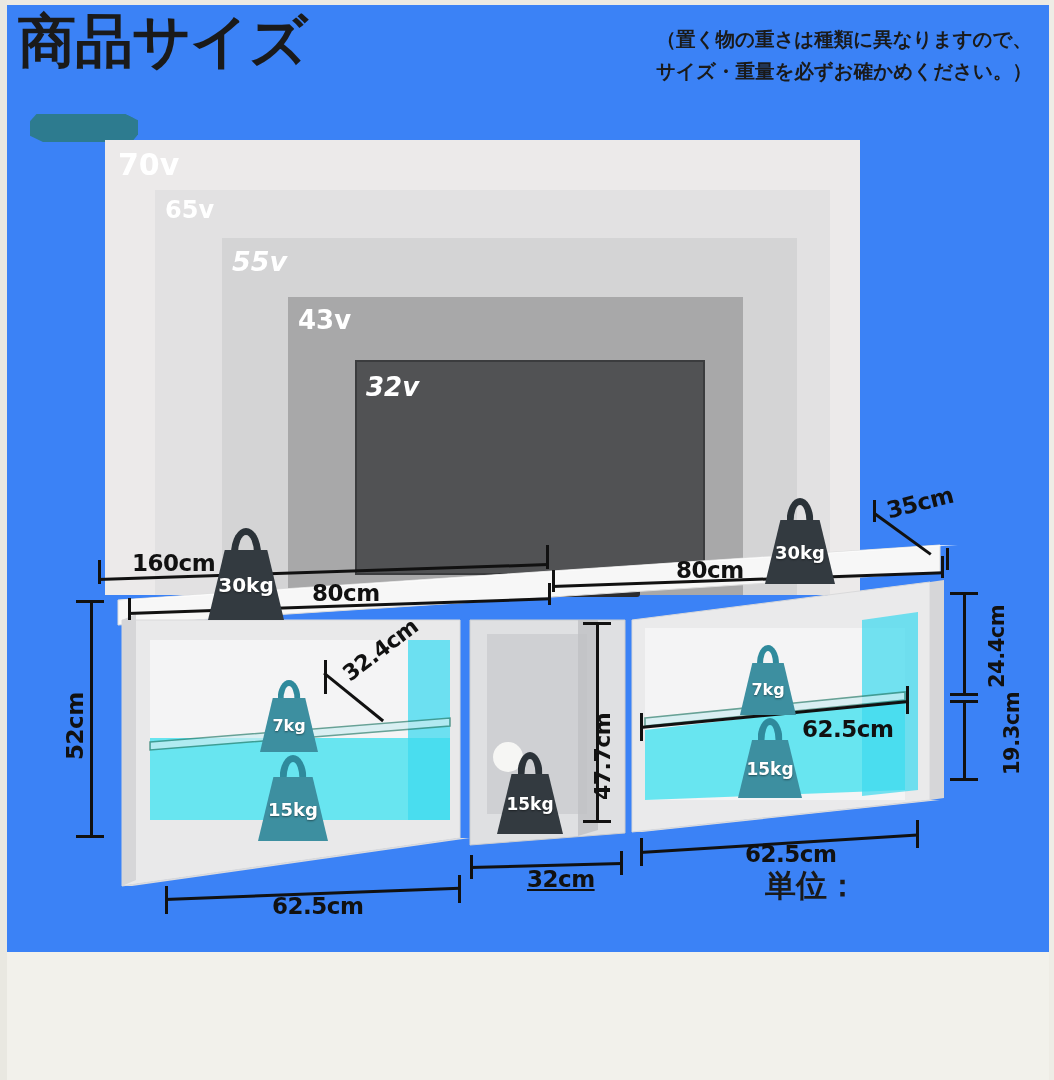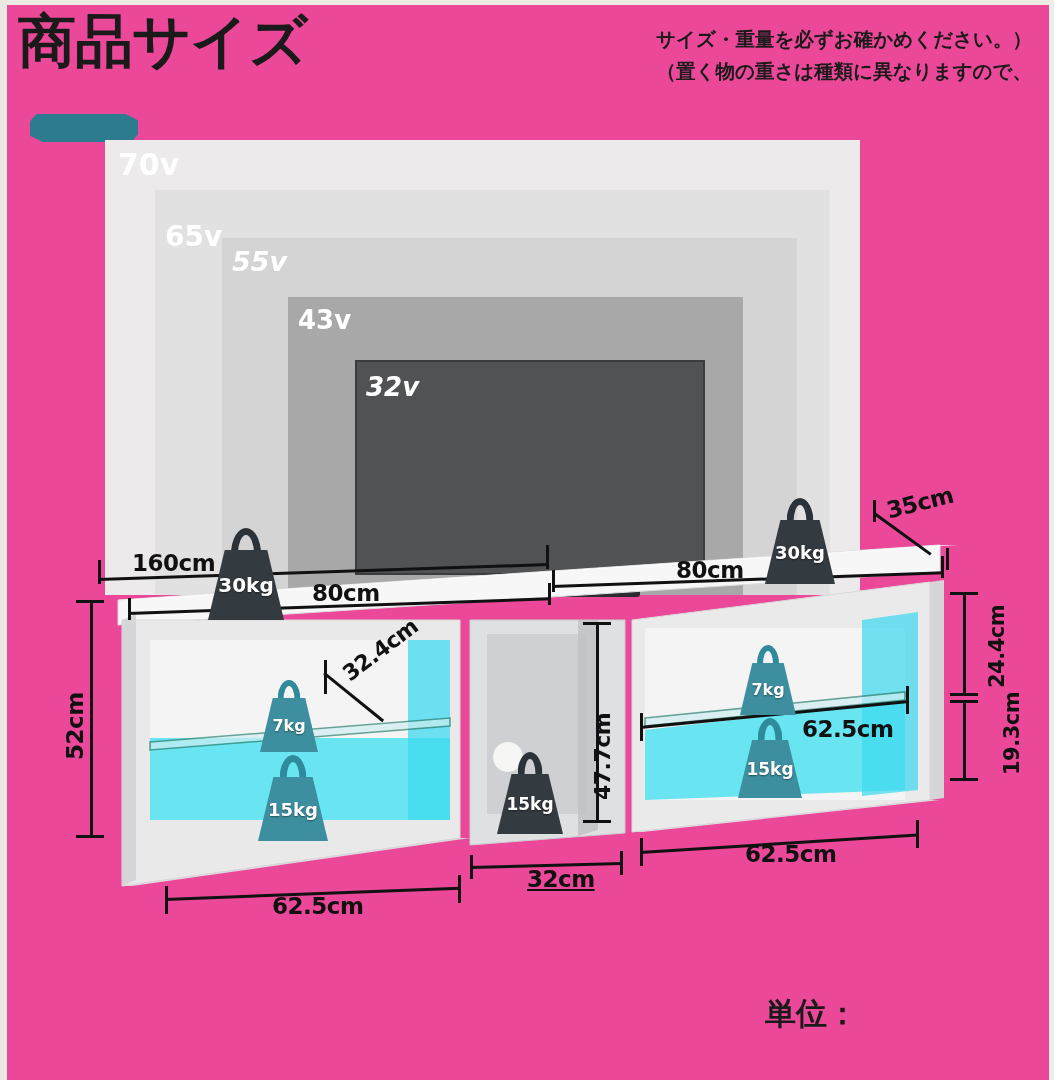--- a/index.html
+++ b/index.html
@@ -2,21 +2,21 @@
 <html><head>
 <meta charset="utf-8">
 <style>
   * { box-sizing: border-box; margin: 0; padding: 0; }
   html, body {
     width: 1054px; height: 1080px;
     background: #f2f1eb;
     font-family: "Liberation Sans", "DejaVu Sans", sans-serif;
     overflow: hidden;
   }
-  #root { position: relative; width: 1054px; height: 1080px; background: #ec4899; }
+  #root { position: relative; width: 1054px; height: 952px; background: #3b82f6; }
 
   
   .edge-left  { position:absolute; left:0; top:0; width:7px; height:1080px; background:#e9e8e1; }
   .edge-top   { position:absolute; left:0; top:0; width:1054px; height:5px; background:#eceae3; }
   .edge-right { position:absolute; right:0; top:0; width:5px; height:1080px; background:#eeece5; }
 
   
   .title {
     position:absolute; left:18px; top:12px;
     font-size:58px; font-weight:700; color:#1a1a1a;
@@ -104,37 +104,37 @@
 <body>
 
 <div id="root">
 
   <div class="edge-top"></div>
   <div class="edge-left"></div>
   <div class="edge-right"></div>
 
   <div class="title">商品サイズ</div>
   <div class="note">
+    <div>（置く物の重さは種類に異なりますので、</div>
     <div>サイズ・重量を必ずお確かめください。）</div>
-    <div>（置く物の重さは種類に異なりますので、</div>
   </div>
   <div class="accent-swoosh"></div>
 
   <div>
     <div class="tv-layer" style="left:105px; top:140px; width:755px; height:455px; background:#eceaea;"></div>
     <div class="tv-layer" style="left:155px; top:190px; width:675px; height:405px; background:#e2e1e2;"></div>
     <div class="tv-layer" style="left:222px; top:238px; width:575px; height:357px; background:#d4d4d5;"></div>
     <div class="tv-layer" style="left:288px; top:297px; width:455px; height:298px; background:#a8a8a9;"></div>
     <div class="tv-layer" style="left:355px; top:360px; width:350px; height:215px; background:#515254; border:2px solid #3b3c3e;"></div>
 
     <div class="tv-layer" style="left:498px; top:573px; width:26px; height:22px; background:#2f3033; border-radius:2px;"></div>
     <div class="tv-layer" style="left:400px; top:588px; width:240px; height:9px; background:#2b2c2f; border-radius:3px;"></div>
 
     <div class="tv-label" style="left:118px; top:147px; font-size:30px;">70v</div>
-    <div class="tv-label" style="left:165px; top:196px; font-size:28px;margin-top:24px;">65v</div>
+    <div class="tv-label" style="left:165px; top:196px; font-size:24px;">65v</div>
     <div class="tv-label" style="left:232px; top:246px; font-size:27px;font-style:italic;">55v</div>
     <div class="tv-label" style="left:298px; top:305px; font-size:26px;">43v</div>
     <div class="tv-label" style="left:366px; top:372px; font-size:26px;font-style:italic;">32v</div>
   </div>
 
   <div class="stand-wrap">
 
     <svg width="1054" height="1080" style="position:absolute;left:0;top:0;pointer-events:none;">
 
       <polygon points="118,600 940,545 940,572 118,625" fill="#f7f7f7" stroke="#dddddd" stroke-width="1"></polygon>

